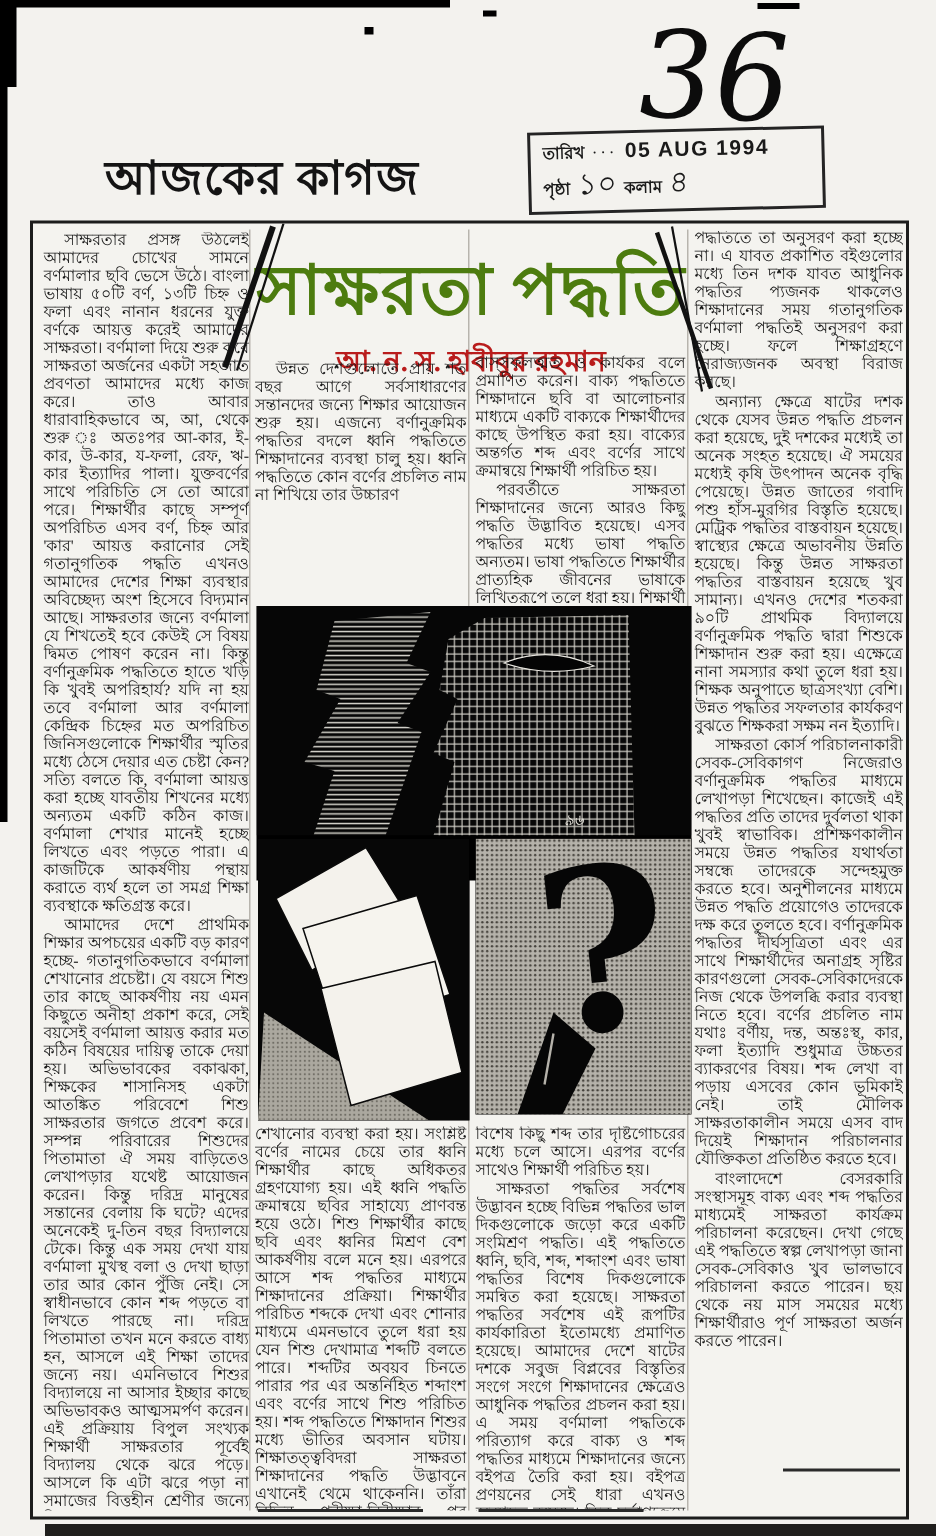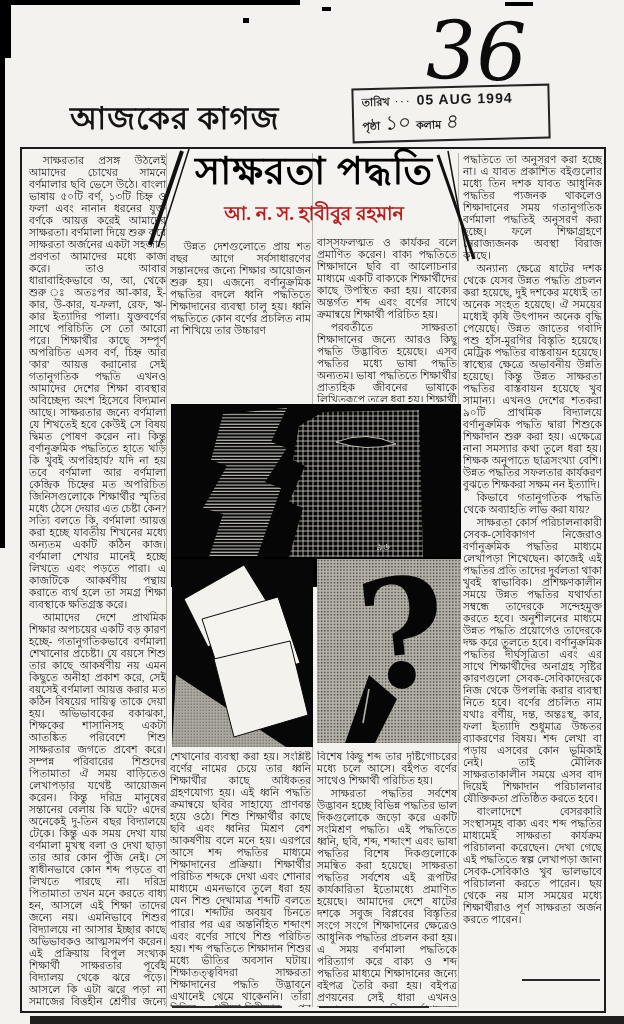--- a/index.html
+++ b/index.html
@@ -19,21 +19,21 @@
   .stamp .dateval{font-size:14px;font-weight:700;letter-spacing:1px;font-family:"Liberation Sans",sans-serif;}
   .stamp .handval{font-size:20px;font-family:"DejaVu Serif",serif;transform:skewX(-6deg);display:inline-block;line-height:1;}
   .frame{position:absolute;left:20px;top:147px;width:586px;height:866px;
        border:2px solid #1c1c1c;box-sizing:border-box;background:#f4f3ef;}
   .colrule{position:absolute;top:4px;bottom:4px;width:1px;background:#b7b4ad;}
   .col{position:absolute;overflow:hidden;font-size:10.6px;line-height:12px;
        text-align:justify;color:#171717;}
   .col p{margin:0 0 1px 0;text-indent:1.3em;}
   .col p.noindent{text-indent:0;}
   .title-block{position:absolute;left:146px;top:2px;width:292px;height:88px;text-align:center;}
-  .headline{font-size:38px;font-weight:700;line-height:1.1;letter-spacing:1px;color:#000000;}
+  .headline{font-size:46px;font-weight:700;line-height:1.1;letter-spacing:1px;color:#4d7c0f;margin-top:18px;}
   .byline{font-size:19px;font-weight:700;margin-top:6px;color:#b91c1c;}
   .art{position:absolute;overflow:hidden;background:#000;}
   .flourish{position:absolute;left:0;top:0;pointer-events:none;}
   .endline{position:absolute;height:2px;background:#2a2a2a;}
 </style>
 </head>
 <body>
 
 <div class="page">
 
@@ -145,28 +145,27 @@
         <polygon points="28,184 52,116 80,140 58,184" fill="#060606"></polygon>
         <line x1="52" y1="130" x2="46" y2="164" stroke="#b5b2aa" stroke-width="1.6"></line>
       </svg>
     </div>
 
     <div class="col" style="left:148px;top:602px;width:141px;height:256px;">
       <p class="noindent">শেখানোর ব্যবস্থা করা হয়। সংশ্লিষ্ট বর্ণের নামের চেয়ে তার ধ্বনি শিক্ষার্থীর কাছে অধিকতর গ্রহণযোগ্য হয়। এই ধ্বনি পদ্ধতি ক্রমান্বয়ে ছবির সাহায্যে প্রাণবন্ত হয়ে ওঠে। শিশু শিক্ষার্থীর কাছে ছবি এবং ধ্বনির মিশ্রণ বেশ আকর্ষণীয় বলে মনে হয়। এরপরে আসে শব্দ পদ্ধতির মাধ্যমে শিক্ষাদানের প্রক্রিয়া। শিক্ষার্থীর পরিচিত শব্দকে দেখা এবং শোনার মাধ্যমে এমনভাবে তুলে ধরা হয় যেন শিশু দেখামাত্র শব্দটি বলতে পারে। শব্দটির অবয়ব চিনতে পারার পর এর অন্তর্নিহিত শব্দাংশ এবং বর্ণের সাথে শিশু পরিচিত হয়। শব্দ পদ্ধতিতে শিক্ষাদান শিশুর মধ্যে ভীতির অবসান ঘটায়। শিক্ষাতত্ত্ববিদরা সাক্ষরতা শিক্ষাদানের পদ্ধতি উদ্ভাবনে এখানেই থেমে থাকেননি। তাঁরা বিভিন্ন পরীক্ষা-নিরীক্ষার পর বাক্যের মাধ্যমে লেখাপড়া শেখানোর সূচনাকে</p>
     </div>
 
     <div class="col" style="left:295px;top:602px;width:140px;height:256px;">
-      <p class="noindent">বিশেষ কিছু শব্দ তার দৃষ্টিগোচরের মধ্যে চলে আসে। বইপত বর্ণের সাথেও শিক্ষার্থী পরিচিত হয়।</p>
+      <p class="noindent">বিশেষ কিছু শব্দ তার দৃষ্টিগোচরের মধ্যে চলে আসে। এরপর বর্ণের সাথেও শিক্ষার্থী পরিচিত হয়।</p>
       <p>সাক্ষরতা পদ্ধতির সর্বশেষ উদ্ভাবন হচ্ছে বিভিন্ন পদ্ধতির ভাল দিকগুলোকে জড়ো করে একটি সংমিশ্রণ পদ্ধতি। এই পদ্ধতিতে ধ্বনি, ছবি, শব্দ, শব্দাংশ এবং ভাষা পদ্ধতির বিশেষ দিকগুলোকে সমন্বিত করা হয়েছে। সাক্ষরতা পদ্ধতির সর্বশেষ এই রূপটির কার্যকারিতা ইতোমধ্যে প্রমাণিত হয়েছে। আমাদের দেশে ষাটের দশকে সবুজ বিপ্লবের বিস্তৃতির সংগে সংগে শিক্ষাদানের ক্ষেত্রেও আধুনিক পদ্ধতির প্রচলন করা হয়। এ সময় বর্ণমালা পদ্ধতিকে পরিত্যাগ করে বাক্য ও শব্দ পদ্ধতির মাধ্যমে শিক্ষাদানের জন্যে বইপত্র তৈরি করা হয়। বইপত্র প্রণয়নের সেই ধারা এখনও অব্যাহত রয়েছে। কিন্তু দুর্ভাগ্যক্রমে আমাদের শিক্ষাদান</p>
     </div>
 
     <div class="col" style="left:441px;top:5px;width:139px;height:853px;">
       <p class="noindent">পদ্ধতিতে তা অনুসরণ করা হচ্ছে না। এ যাবত প্রকাশিত বইগুলোর মধ্যে তিন দশক যাবত আধুনিক পদ্ধতির প্যজনক থাকলেও শিক্ষাদানের সময় গতানুগতিক বর্ণমালা পদ্ধতিই অনুসরণ করা হচ্ছে। ফলে শিক্ষাগ্রহণে নৈরাজ্যজনক অবস্থা বিরাজ করছে।</p>
       <p>অন্যান্য ক্ষেত্রে ষাটের দশক থেকে যেসব উন্নত পদ্ধতি প্রচলন করা হয়েছে, দুই দশকের মধ্যেই তা অনেক সংহত হয়েছে। ঐ সময়ের মধ্যেই কৃষি উৎপাদন অনেক বৃদ্ধি পেয়েছে। উন্নত জাতের গবাদি পশু হাঁস-মুরগির বিস্তৃতি হয়েছে। মেট্রিক পদ্ধতির বাস্তবায়ন হয়েছে। স্বাস্থ্যের ক্ষেত্রে অভাবনীয় উন্নতি হয়েছে। কিন্তু উন্নত সাক্ষরতা পদ্ধতির বাস্তবায়ন হয়েছে খুব সামান্য। এখনও দেশের শতকরা ৯০টি প্রাথমিক বিদ্যালয়ে বর্ণানুক্রমিক পদ্ধতি দ্বারা শিশুকে শিক্ষাদান শুরু করা হয়। এক্ষেত্রে নানা সমস্যার কথা তুলে ধরা হয়। শিক্ষক অনুপাতে ছাত্রসংখ্যা বেশি। উন্নত পদ্ধতির সফলতার কার্যকরণ বুঝতে শিক্ষকরা সক্ষম নন ইত্যাদি।</p>
-      <p>কিভাবে গতানুগতিক পদ্ধতি থেকে অব্যাহতি লাভ করা যায়?</p>
       <p>সাক্ষরতা কোর্স পরিচালনাকারী সেবক-সেবিকাগণ নিজেরাও বর্ণানুক্রমিক পদ্ধতির মাধ্যমে লেখাপড়া শিখেছেন। কাজেই এই পদ্ধতির প্রতি তাদের দুর্বলতা থাকা খুবই স্বাভাবিক। প্রশিক্ষণকালীন সময়ে উন্নত পদ্ধতির যথার্থতা সম্বন্ধে তাদেরকে সন্দেহমুক্ত করতে হবে। অনুশীলনের মাধ্যমে উন্নত পদ্ধতি প্রয়োগেও তাদেরকে দক্ষ করে তুলতে হবে। বর্ণানুক্রমিক পদ্ধতির দীর্ঘসূত্রিতা এবং এর সাথে শিক্ষার্থীদের অনাগ্রহ সৃষ্টির কারণগুলো সেবক-সেবিকাদেরকে নিজ থেকে উপলব্ধি করার ব্যবস্থা নিতে হবে। বর্ণের প্রচলিত নাম যথাঃ বর্ণীয়, দন্ত, অন্তঃস্থ, কার, ফলা ইত্যাদি শুধুমাত্র উচ্চতর ব্যাকরণের বিষয়। শব্দ লেখা বা পড়ায় এসবের কোন ভূমিকাই নেই। তাই মৌলিক সাক্ষরতাকালীন সময়ে এসব বাদ দিয়েই শিক্ষাদান পরিচালনার যৌক্তিকতা প্রতিষ্ঠিত করতে হবে।</p>
       <p>বাংলাদেশে বেসরকারি সংস্থাসমূহ বাক্য এবং শব্দ পদ্ধতির মাধ্যমেই সাক্ষরতা কার্যক্রম পরিচালনা করেছেন। দেখা গেছে এই পদ্ধতিতে স্বল্প লেখাপড়া জানা সেবক-সেবিকাও খুব ভালভাবে পরিচালনা করতে পারেন। ছয় থেকে নয় মাস সময়ের মধ্যে শিক্ষার্থীরাও পূর্ণ সাক্ষরতা অর্জন করতে পারেন।</p>
 
     </div>
 
     <div class="endline" style="left:150px;top:857px;width:110px;"></div>
     <div class="endline" style="left:297px;top:857px;width:110px;"></div>
     <div class="endline" style="left:500px;top:830px;width:78px;"></div>
   </div>
 

